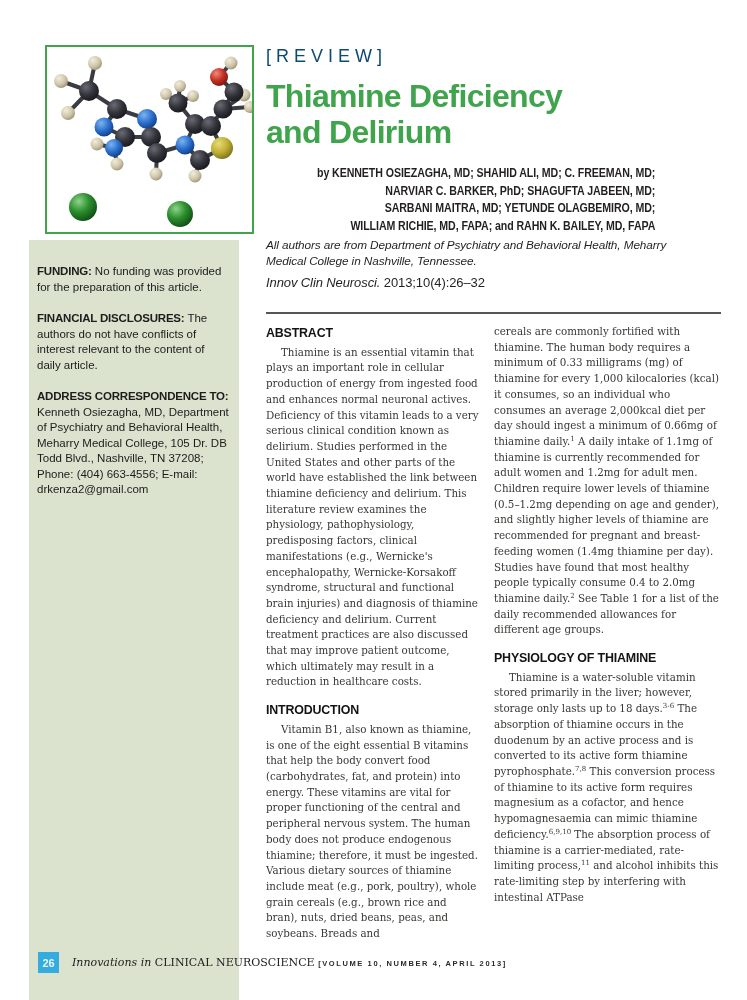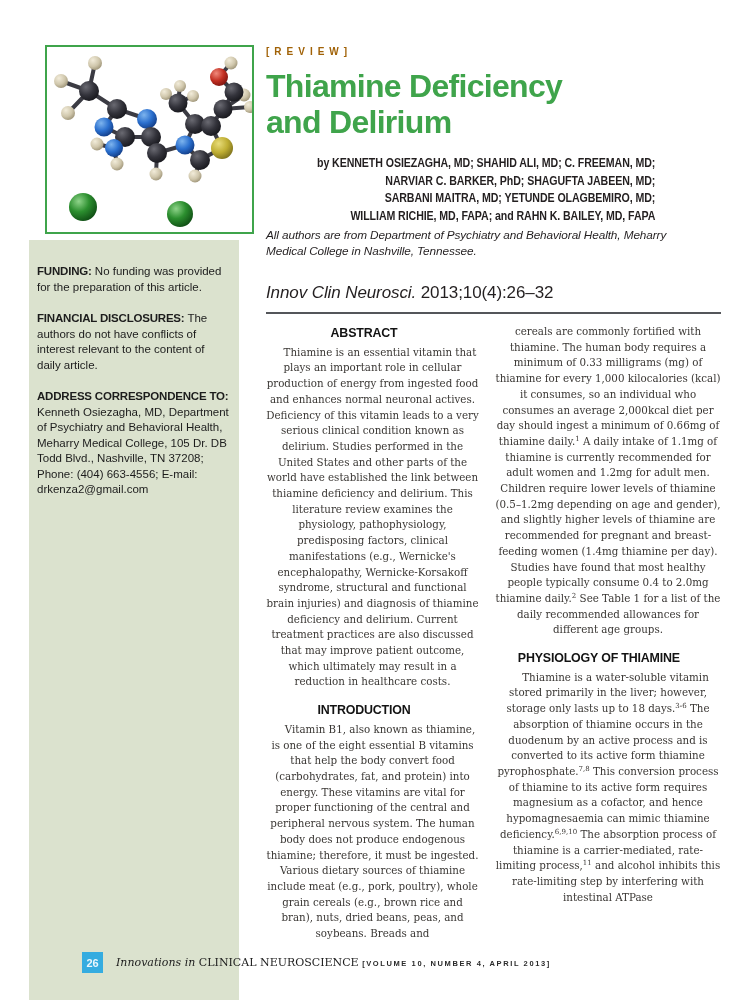--- a/index.html
+++ b/index.html
@@ -22,58 +22,58 @@
     position:absolute; left:29px; top:240px; width:210px; height:891px;
     background:var(--sidebar-bg,#dbe2ce);
     padding:24px 9px 12px 8px;
     font-size:11.5px; line-height:15.5px; color:#1c1c1c;
   }
   .sidebar .block { margin-bottom:16px; }
   .sidebar .label { font-weight:bold; letter-spacing:-0.2px; }
 
   
   .header { position:absolute; left:266px; top:46px; width:458px; }
-  .kicker { font-size:10px; letter-spacing:5px; color:#a16207; font-weight:700; }
+  .kicker { font-size:18px; letter-spacing:5px; color:#0c4a6e; font-weight:400; }
   .title {
     margin-top:11px; color:var(--accent-green,#3fa44b);
     font-size:32px; font-weight:bold; line-height:36px; letter-spacing:-0.7px;
   }
   .byline { margin-top:15px;text-align:right; }
   .byline div {
     font-weight:bold; font-size:12.5px; line-height:17.5px; white-space:nowrap;
     transform:scaleX(0.85); transform-origin:0 50%; letter-spacing:-0.1px;
   }
   .affiliation {
     margin-top:3px; font-style:italic; font-size:11.8px; line-height:15.5px;
     width:430px; letter-spacing:-0.1px;
   }
-  .citation { margin-top:24px; font-size:17px; letter-spacing:-0.1px; }
+  .citation { margin-top:6px; font-size:13px; letter-spacing:-0.1px; }
   .citation .it { font-style:italic; }
   .rule { position:absolute; left:266px; top:312px; width:455px; height:1.5px; background:#54565a; }
 
   
   .columns { position:absolute; left:266px; top:324px; width:456px; display:flex; gap:15px; }
   .col {
     font-family:"DejaVu Serif", serif; font-size:10.3px; line-height:15.7px;
-    color:#3a3734; text-align:center;
+    color:#3a3734; text-align:left;
   }
   .col-left  { width:213px; }
   .col-right { width:228px; }
   .col h2 {
     font-family:"Liberation Sans", sans-serif; font-size:13.5px; font-weight:bold;
     color:#131313; margin:12px 0 4px 0; transform:scaleX(0.92); transform-origin:0 50%;
     white-space:nowrap; letter-spacing:-0.2px;
   }
   .col h2:first-child { margin-top:1px; }
   .col p { margin:0; }
   .col p.indent { text-indent:15px; }
   .col sup { font-size:7px; line-height:0; vertical-align:super; }
 
   
-  .footer { position:absolute; left:38px; top:952px; display:flex; align-items:center;margin-left:44px; }
+  .footer { position:absolute; left:38px; top:952px; display:flex; align-items:center; }
   .page-num {
     width:21px; height:21px; background:var(--pagenum-bg,#35ace0);
     color:#eaf6fc; font-weight:bold; font-size:11px;
     display:flex; align-items:center; justify-content:center;
   }
   .footer-text { margin-left:13px; font-family:"DejaVu Serif", serif; font-size:11px; color:#1d1d1d; white-space:nowrap; }
   .footer-text .it { font-style:italic; }
   .footer-text .issue {
     font-family:"Liberation Sans", sans-serif; font-weight:bold; font-size:7.5px;
     letter-spacing:1.6px; color:#2a2a2a;

